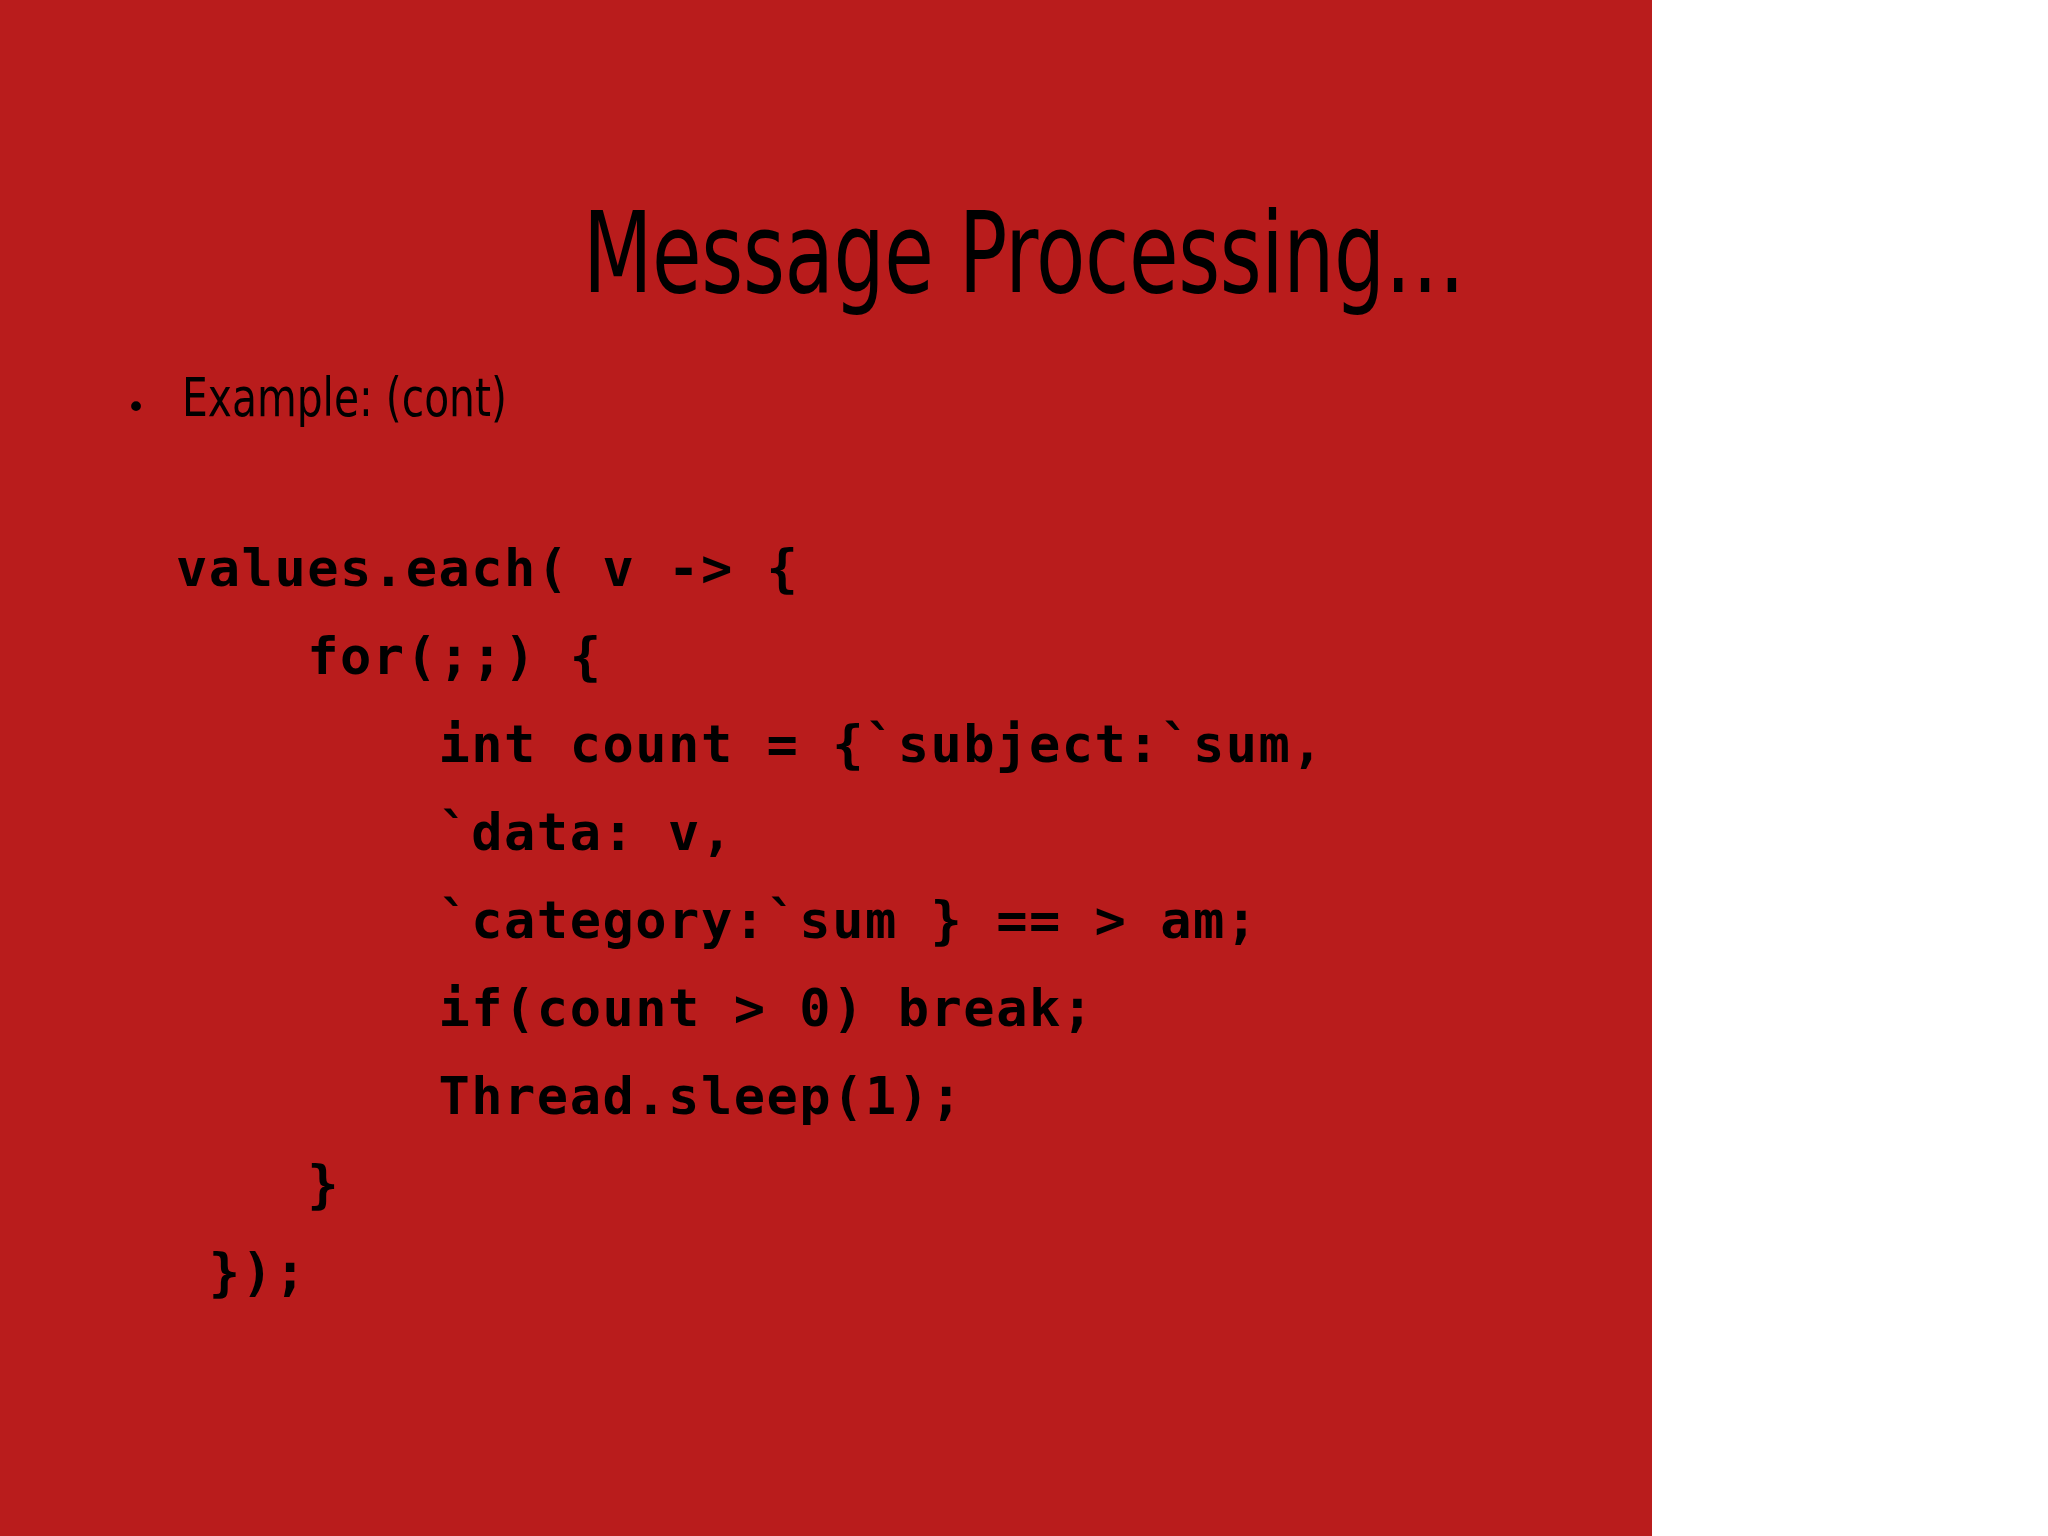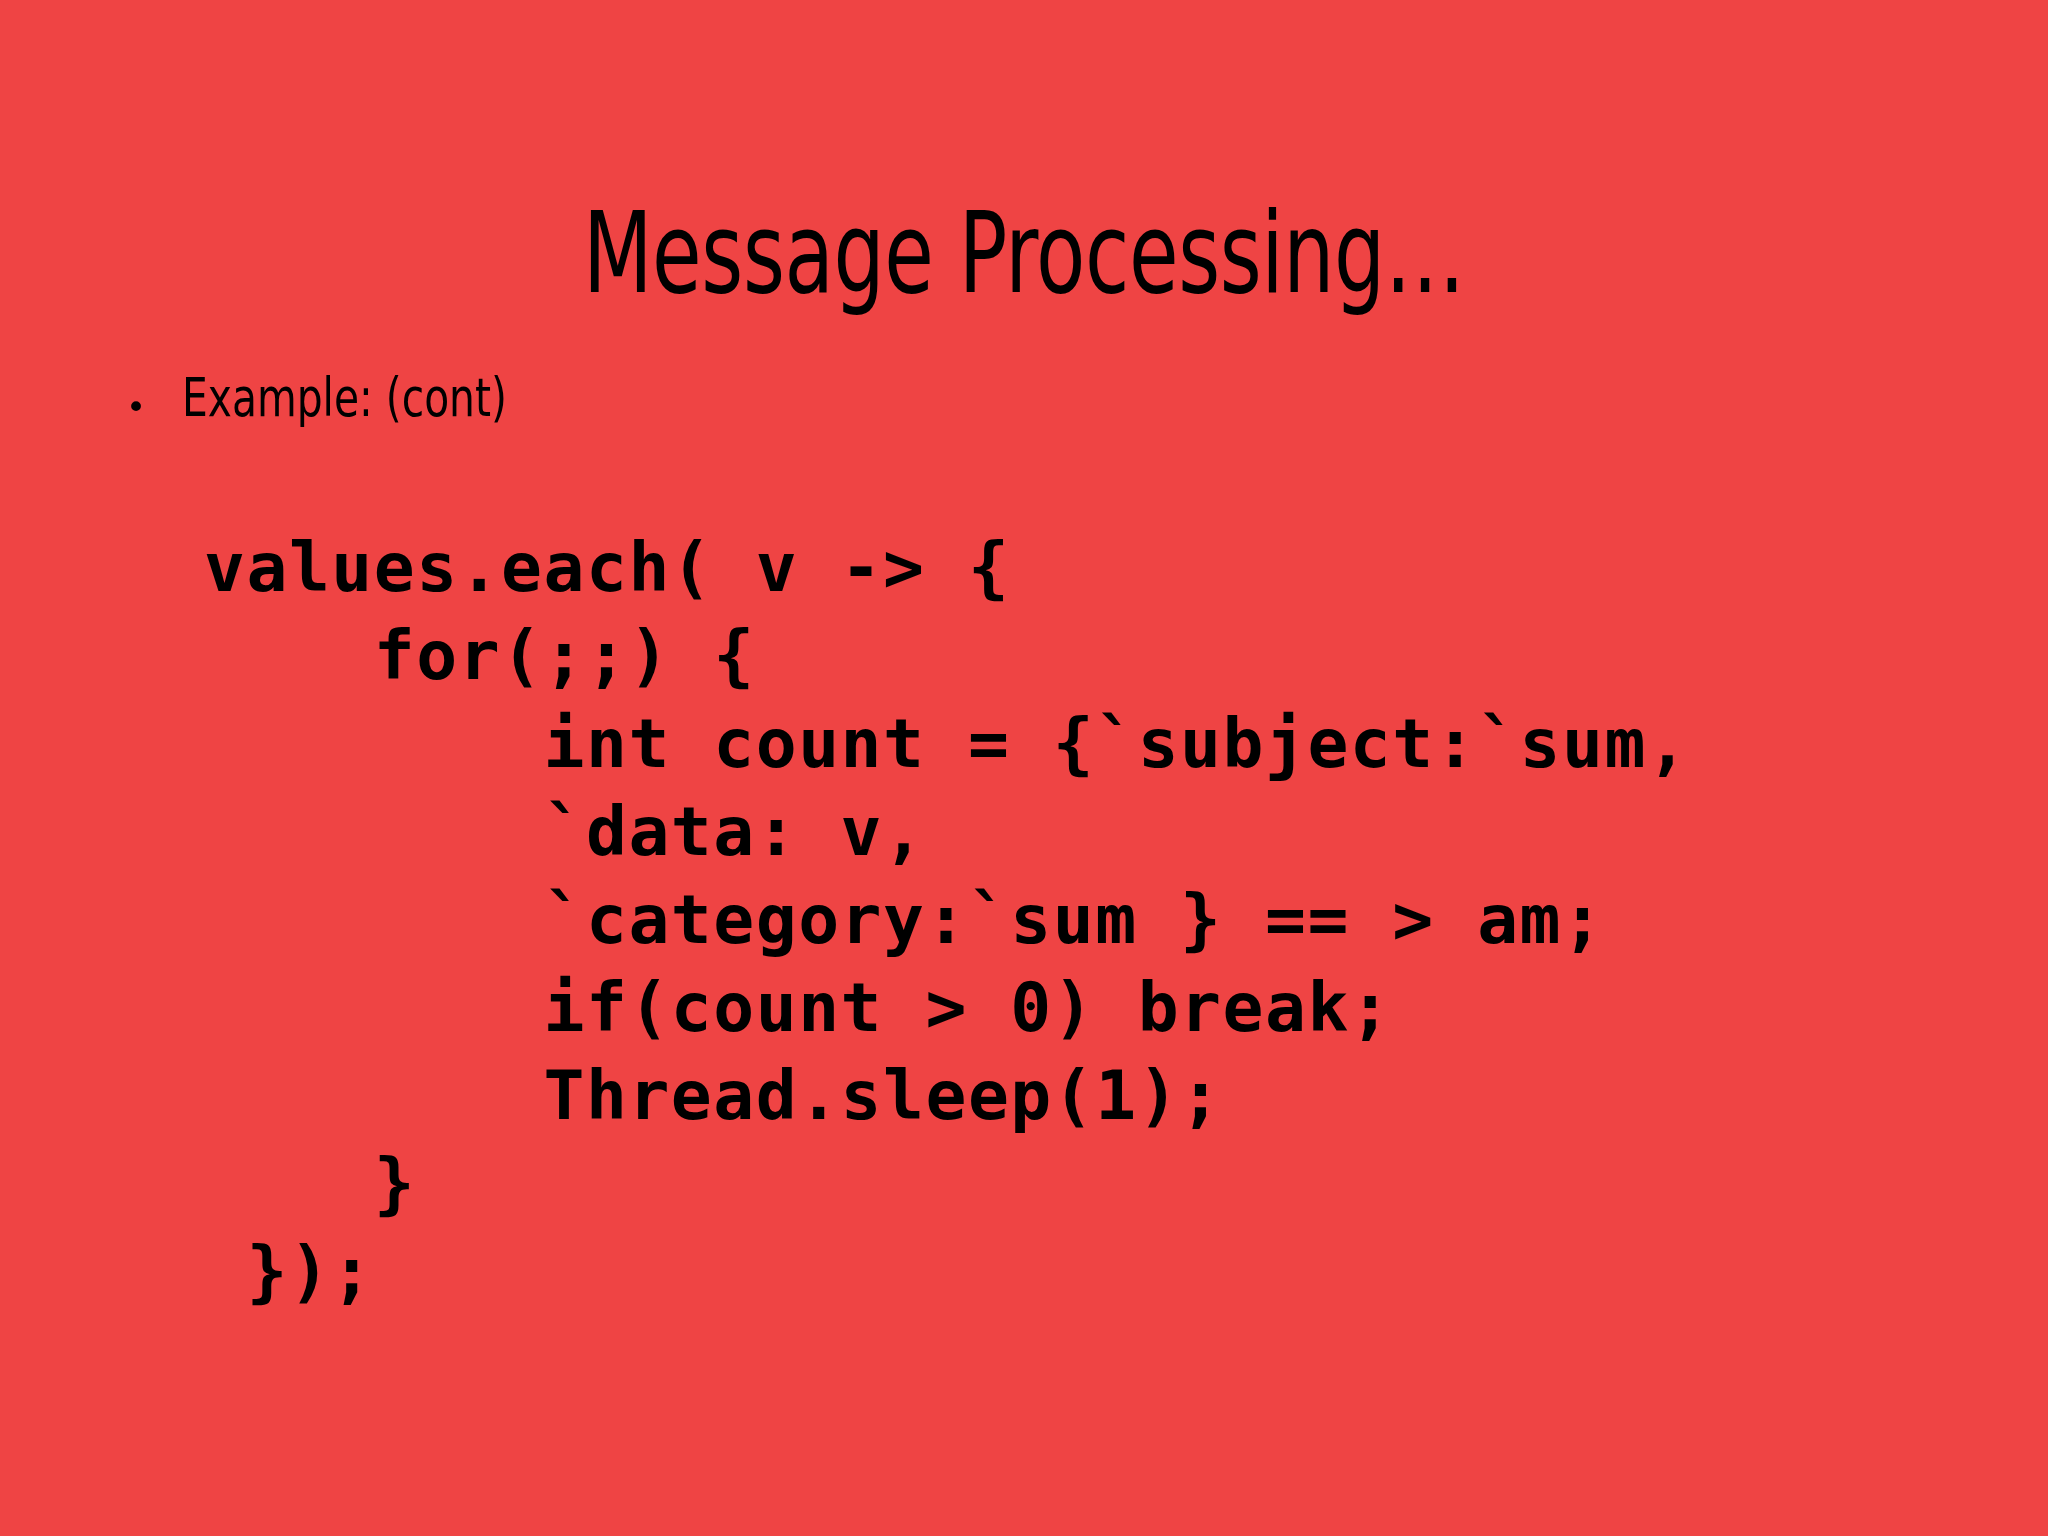--- a/index.html
+++ b/index.html
@@ -11,23 +11,23 @@
     width: 2048px;
     height: 1536px;
     background: #ffffff;
     font-family: "Liberation Sans", sans-serif;
     color: #000000;
     overflow: hidden;
   }
 
   .slide {
     position: relative;
-    width: 2048px;
+    width: 1652px;
     height: 1536px;
-    background: #ef4444;
+    background: #b91c1c;
     box-sizing: border-box;
   }
 
   
   .slide-title {
     position: absolute;
     top: 118px;
     left: 0;
     width: 2048px;
     text-align: center;
@@ -67,23 +67,23 @@
     line-height: 1.12;
     transform: scaleX(0.84);
     transform-origin: 0 50%;
     color: #000000;
   }
 
   
   .code-block {
     position: absolute;
     top: 524px;
-    left: 204px;
+    left: 176px;
     font-family: "DejaVu Sans Mono", "Liberation Mono", monospace;
-    font-size: 68px;
+    font-size: 52px;
     font-weight: 700;
     line-height: 88px;
     white-space: pre;
     letter-spacing: 1.5px;
     color: #000000;
     margin: 0;
   }
   .code-line {
     display: block;
     white-space: pre;

